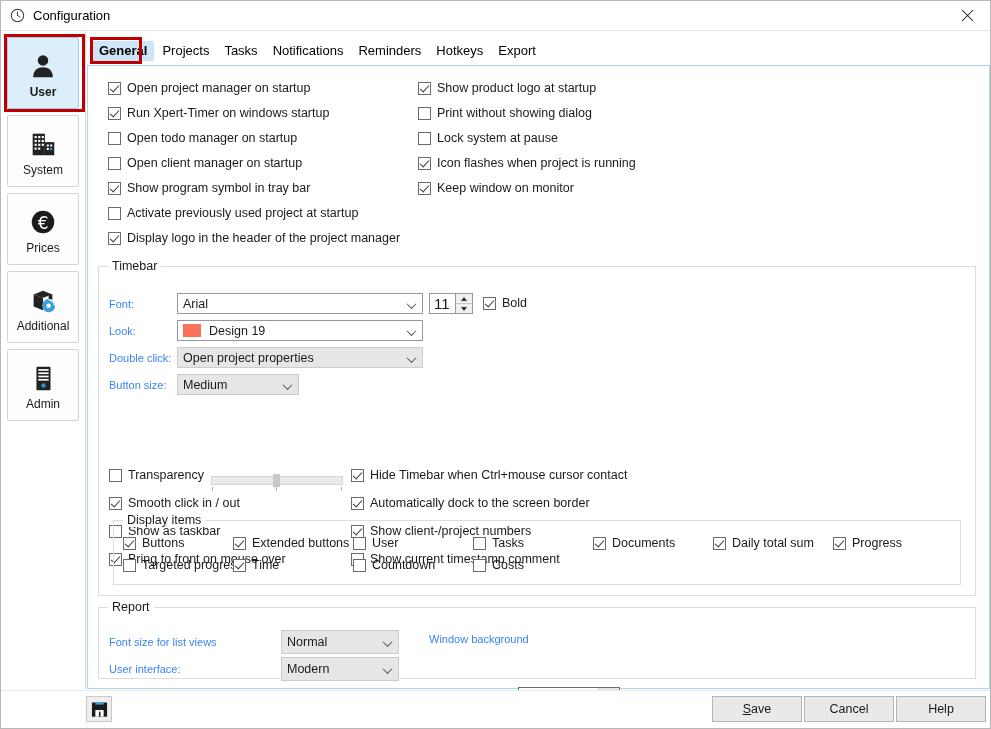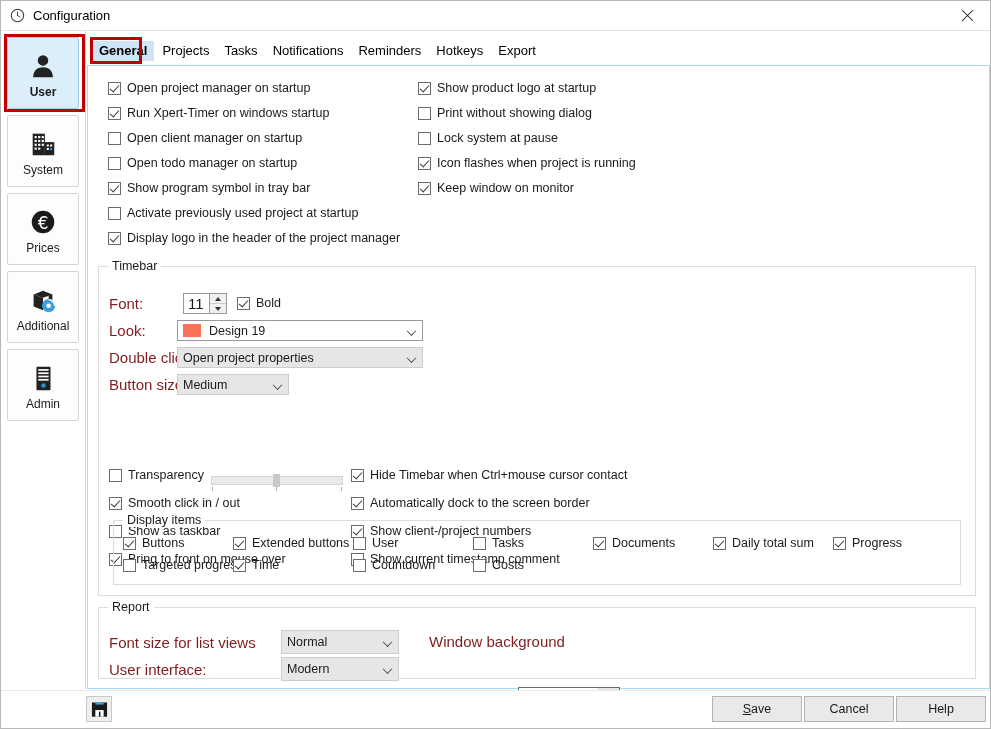--- a/index.html
+++ b/index.html
@@ -172,21 +172,21 @@
     font-size: 12.5px;
     color: #1a1a1a;
   }
 
   #gb-timebar { left: 10px; top: 200px; width: 878px; height: 330px; }
   #gb-display { left: 14px; top: 253px; width: 848px; height: 65px; }
   #gb-report  { left: 10px; top: 541px; width: 878px; height: 72px; }
 
   
   .frow { position: absolute; display: flex; align-items: center; }
-  .flabel { font-size: 15px; color: #7f1d1d; white-space: nowrap; }
+  .flabel { font-size: 11px; color: #3b82f6; white-space: nowrap; }
 
   .combo {
     height: 21px;
     border: 1px solid #999999;
     background: #ffffff;
     display: flex; align-items: center;
     padding-left: 5px;
     font-size: 12.5px;
     position: relative;
     cursor: pointer;
@@ -454,25 +454,25 @@
       <div class="cb">
         <span class="box checked"></span>
         <span class="lab">Open project manager on startup</span>
       </div>
       <div class="cb">
         <span class="box checked"></span>
         <span class="lab">Run Xpert-Timer on windows startup</span>
       </div>
       <div class="cb">
         <span class="box"></span>
+        <span class="lab">Open todo manager on startup</span>
+      </div>
+      <div class="cb">
+        <span class="box"></span>
         <span class="lab">Open client manager on startup</span>
-      </div>
-      <div class="cb">
-        <span class="box"></span>
-        <span class="lab">Open todo manager on startup</span>
       </div>
       <div class="cb">
         <span class="box checked"></span>
         <span class="lab">Show program symbol in tray bar</span>
       </div>
       <div class="cb">
         <span class="box"></span>
         <span class="lab">Activate previously used project at startup</span>
       </div>
       <div class="cb">
@@ -502,20 +502,24 @@
         <span class="box checked"></span>
         <span class="lab">Keep window on monitor</span>
       </div>
     </div>
 
     <div class="groupbox" id="gb-timebar">
       <span class="gb-title">Timebar</span>
 
       <div class="frow" style="left:10px; top:26px;">
         <span class="flabel" style="width:68px;">Font:</span>
+        <div class="combo" style="width:246px;">
+          <span>Arial</span>
+          <span class="chev"></span>
+        </div>
         <div id="font-size-box" style="margin-left:6px;">
           <span>11</span>
         </div>
         <div id="font-spin">
           <div>
               <span class="tri-up"></span>
             </div>
           <div>
               <span class="tri-dn"></span>
             </div>
@@ -538,21 +542,21 @@
       <div class="frow" style="left:10px; top:80px;">
         <span class="flabel" style="width:68px;">Double click:</span>
         <div class="combo flat" style="width:246px;">
           <span>Open project properties</span>
           <span class="chev"></span>
         </div>
       </div>
 
       <div class="frow" style="left:10px; top:107px;">
         <span class="flabel" style="width:68px;">Button size:</span>
-        <div class="combo flat" style="width:112px;">
+        <div class="combo flat" style="width:122px;">
           <span>Medium</span>
           <span class="chev"></span>
         </div>
       </div>
 
       <div id="mid-left">
         <div class="cb">
           <span class="box"></span>
           <span class="lab">Transparency</span>
         </div>

